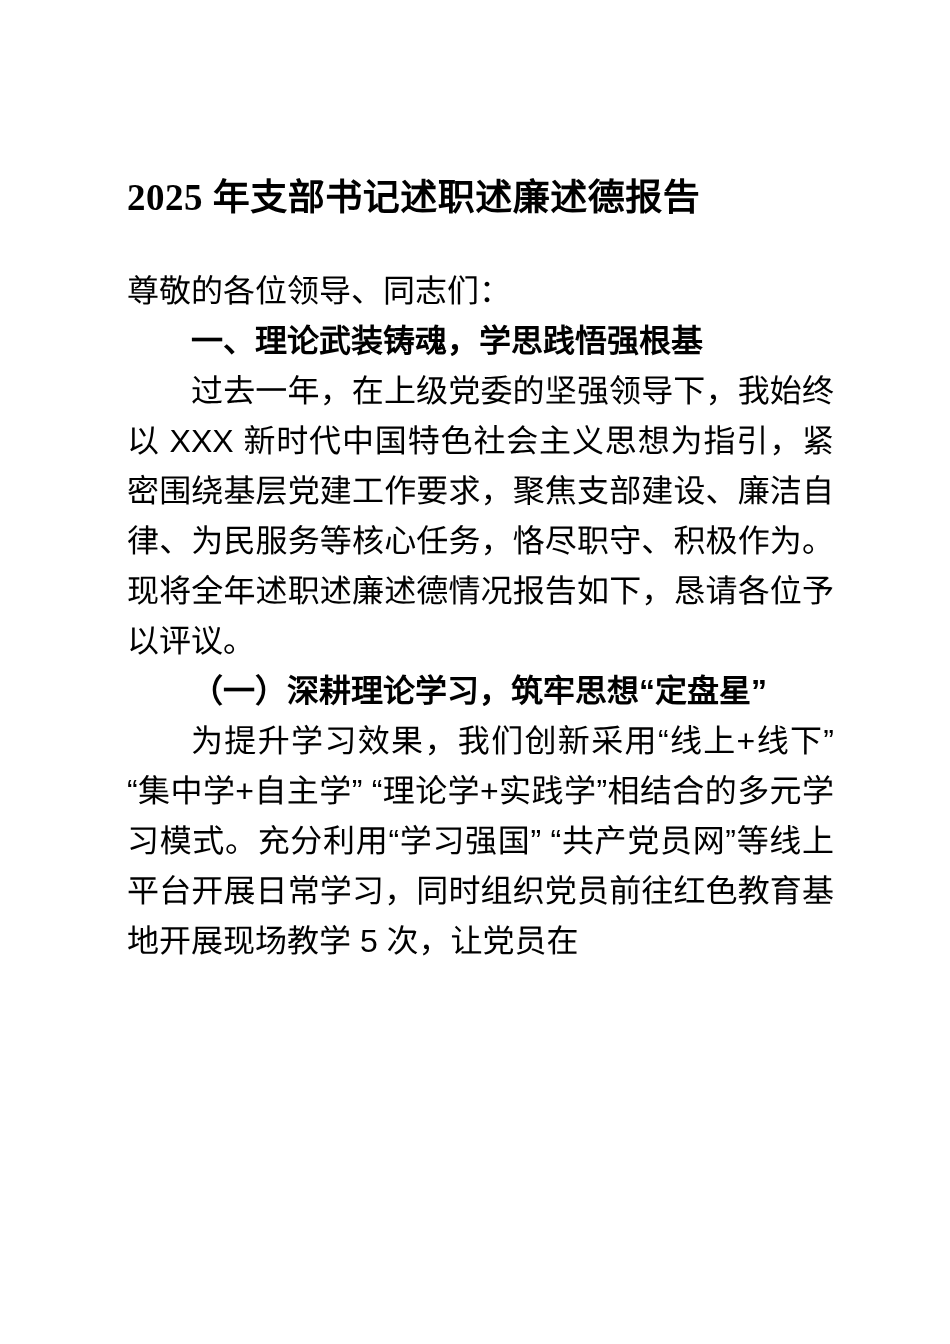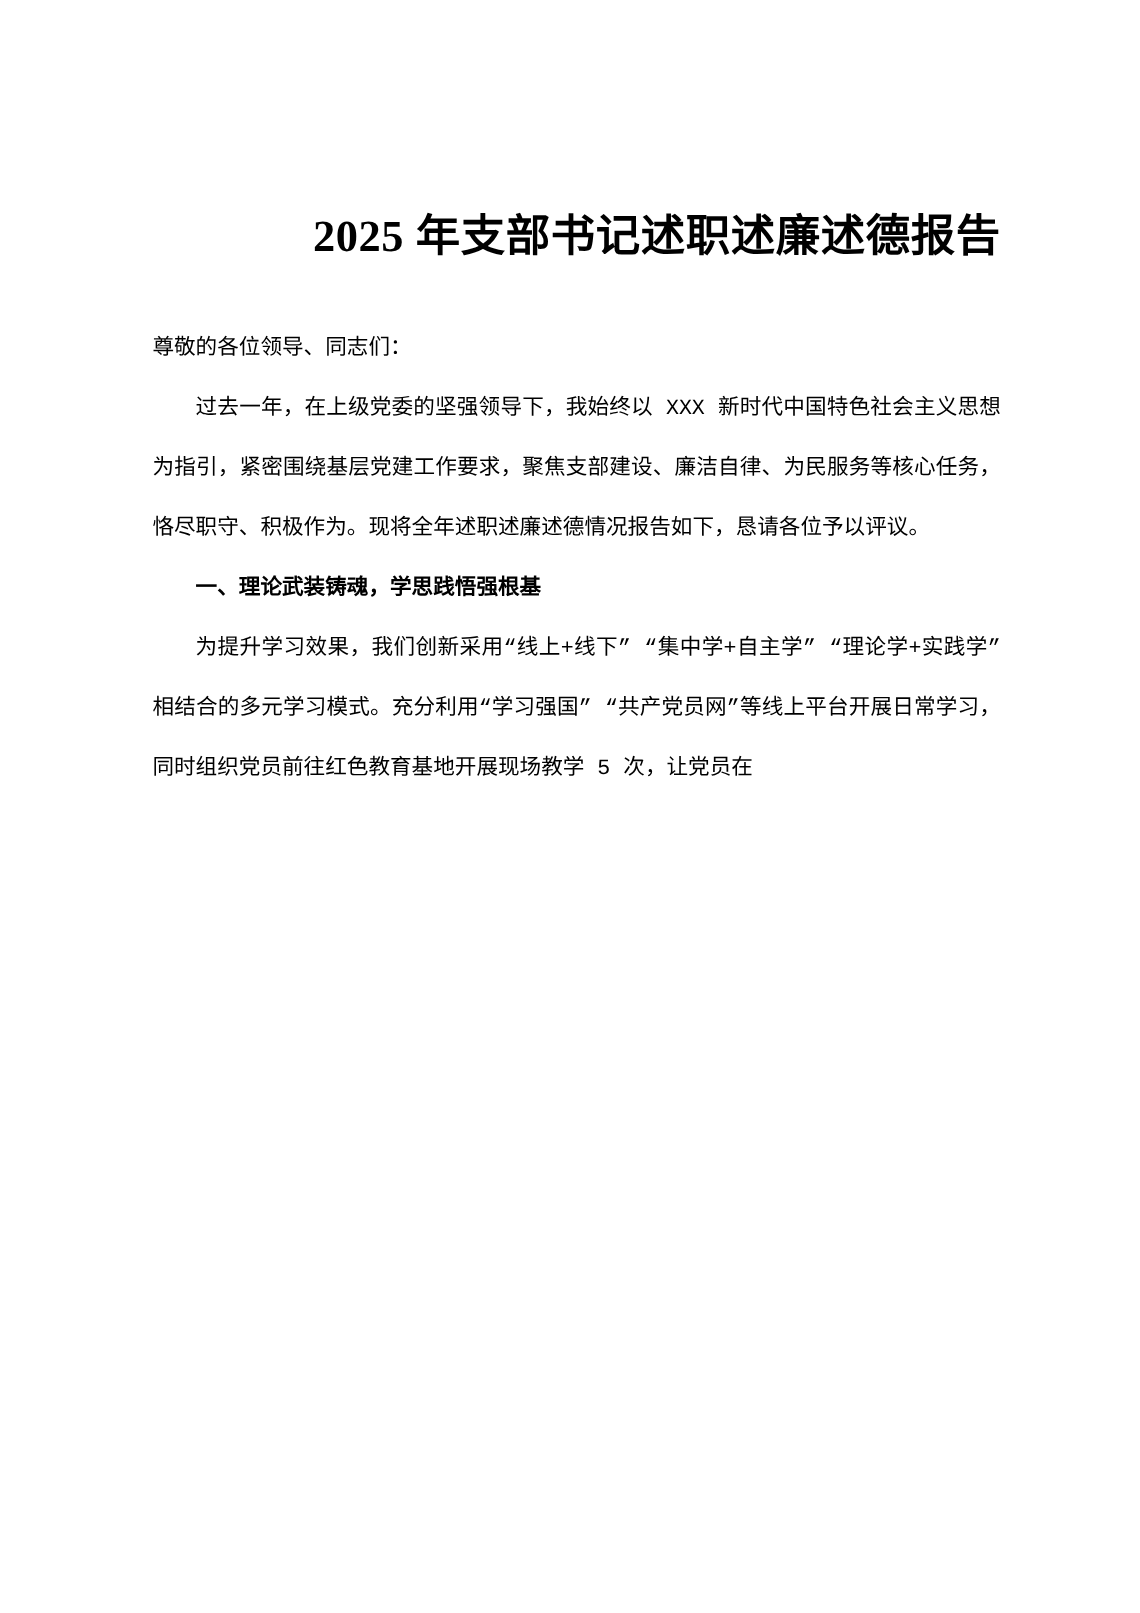--- a/index.html
+++ b/index.html
@@ -16,45 +16,46 @@
     box-sizing: border-box;
     padding: 170px 116px 0 127px;
     overflow: hidden;
     color: #000000;
   }
   .doc-title {
     font-family: "Liberation Serif", "DejaVu Serif", serif;
     font-size: 37px;
     font-weight: 700;
     line-height: 56px;
-    text-align: right;
+    text-align: left;
     margin: 0 0 40px 0;
     letter-spacing: 0.5px;
   }
   .para {
     
-    font-family: Liberation Mono, monospace;
-    font-size: 18px;
+    font-family: Liberation Sans, sans-serif;
+    font-size: 32px;
     line-height: 50px;
     text-align: justify;
     margin: 0;
   }
   .indent { text-indent: 2em; }
   .bold   { font-weight: 700; }
 </style>
 </head>
 <body>
 
 <div class="page">
 
   <h1 class="doc-title">2025 年支部书记述职述廉述德报告</h1>
 
   <p class="para">尊敬的各位领导、同志们：</p>
 
+  <p class="para indent bold">一、理论武装铸魂，学思践悟强根基</p>
+
   <p class="para indent">过去一年，在上级党委的坚强领导下，我始终以 XXX 新时代中国特色社会主义思想为指引，紧密围绕基层党建工作要求，聚焦支部建设、廉洁自律、为民服务等核心任务，恪尽职守、积极作为。现将全年述职述廉述德情况报告如下，恳请各位予以评议。</p>
 
-  <p class="para indent bold">一、理论武装铸魂，学思践悟强根基</p>
-
+  <p class="para indent bold">（一）深耕理论学习，筑牢思想“定盘星”</p>
 
 
   <p class="para indent">为提升学习效果，我们创新采用“线上+线下” “集中学+自主学” “理论学+实践学”相结合的多元学习模式。充分利用“学习强国” “共产党员网”等线上平台开展日常学习，同时组织党员前往红色教育基地开展现场教学 5 次，让党员在</p>
 
 </div>
 
 </body></html>

